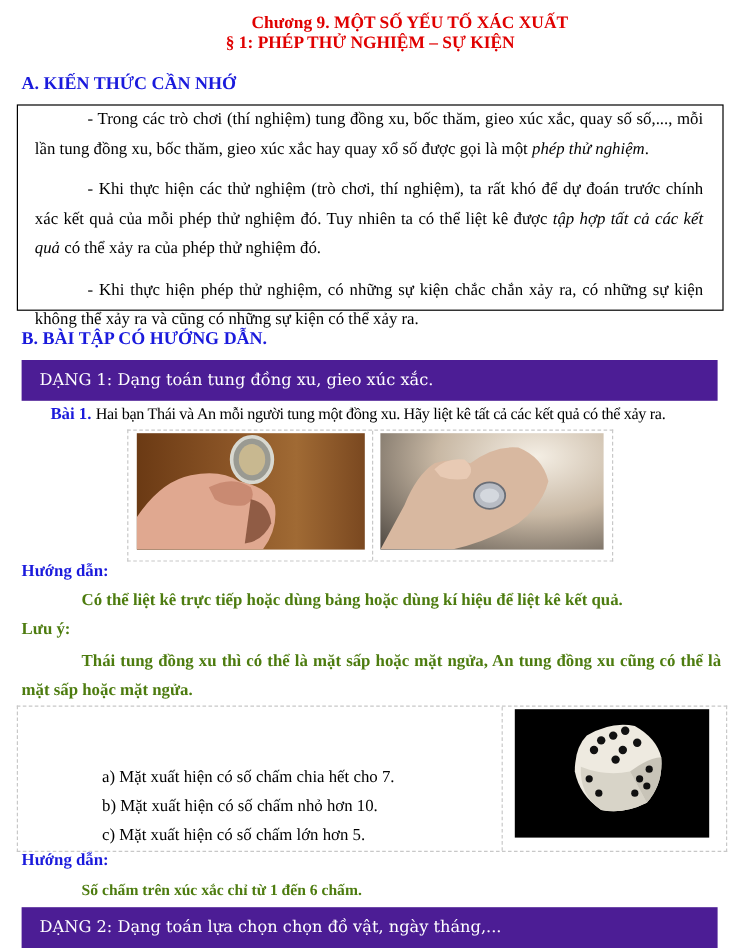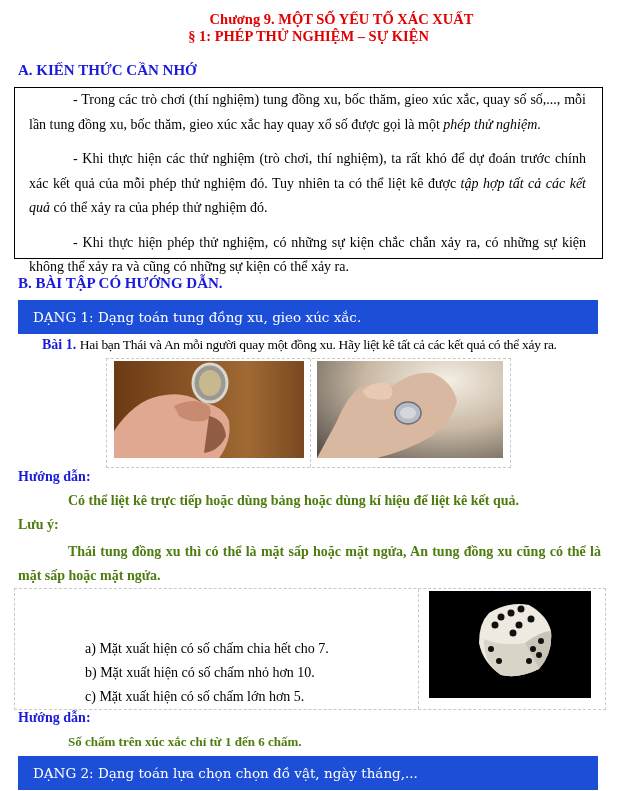--- a/index.html
+++ b/index.html
@@ -7,21 +7,21 @@
          font-family: "Liberation Serif", serif; color: #000; }
   .abs { position: absolute; }
   .title { left: 0; width: 617px; text-align: center; color: #e00000; font-weight: bold;
            font-size: 14.5px; line-height: 17px; }
   .section-h { color: #1a1adc; font-weight: bold; font-size: 15px; }
   .box { left: 14px; top: 87px; width: 587px; height: 170px; border: 1.5px solid #000; }
   .box p { margin: 10px; font-size: 14px; line-height: 24.5px; text-align: justify; padding: 0 6px 0 4px; }
   .box p.ind { text-indent: 44px; }
   .box p:first-child { margin-top: 0px; }
   i { font-style: italic; }
-  .green { left: 18px; width: 580px; height: 34px; background: #1d4ed8; color: #ffffff;
+  .green { left: 18px; width: 580px; height: 34px; background: #4c1d95; color: #ffffff;
            font-family: "DejaVu Serif", serif; font-size: 13.5px; line-height: 34px;
            padding-left: 15px; box-sizing: border-box; }
   .bai-label { color: #1a1adc; font-weight: bold; margin-left: 24px; }
   .bai-label-sans { color: #1a1adc; font-weight: bold; font-family: "Liberation Sans", sans-serif; font-size: 13px; }
   .txt { font-size: 14px; line-height: 17px; }
   .imgtable { left: 106px; top: 358px; width: 403px; height: 108px; border: 1px dashed #c8c8c8; }
   .imgtable .div { position: absolute; left: 203px; top: 0; bottom: 0; border-left: 1px dashed #c8c8c8; }
   .red { color: #4d7c0f; font-weight: bold; font-size: 14px; }
   .blue-b { color: #1a1adc; font-weight: bold; font-size: 14px; }
   .tbl2 { left: 14px; top: 588px; width: 590px; height: 120px; border: 1px dashed #c8c8c8; }
@@ -41,21 +41,21 @@
   <p class="ind"><span>- Khi thực hiện các thử nghiệm (trò chơi, thí nghiệm), ta rất khó để dự đoán trước chính xác kết quả của mỗi phép thử nghiệm đó. Tuy nhiên ta có thể liệt kê được </span><i>tập hợp tất cả các kết quả</i><span> có thể xảy ra của phép thử nghiệm đó.</span></p>
   <p class="ind">- Khi thực hiện phép thử nghiệm, có những sự kiện chắc chắn xảy ra, có những sự kiện không thể xảy ra và cũng có những sự kiện có thể xảy ra.</p>
 </div>
 
 <div class="abs section-h" style="left:18px; top:275px;">B. BÀI TẬP CÓ HƯỚNG DẪN.</div>
 
 <div class="abs green" style="top:300px;">DẠNG 1: Dạng toán tung đồng xu, gieo xúc xắc.</div>
 
 <div class="abs txt" style="left:18px; top:336px;">
   <span class="bai-label">Bài 1.</span>
-  <span style="font-size:13.5px; letter-spacing:-0.3px;">Hai bạn Thái và An mỗi người quay một đồng xu. Hãy liệt kê tất cả các kết quả có thể xảy ra.</span>
+  <span style="font-size:13.5px; letter-spacing:-0.3px;">Hai bạn Thái và An mỗi người tung một đồng xu. Hãy liệt kê tất cả các kết quả có thể xảy ra.</span>
 </div>
 
 <div class="abs imgtable">
   <div class="div"></div>
   <div class="abs" style="left:7px; top:2px; width:190px; height:97px; overflow:hidden; background: linear-gradient(90deg,#6b3a14 0%,#8a5426 40%,#a06a34 70%,#7a4820 100%);">
     <svg width="190" height="97" viewBox="0 0 190 97">
       <path d="M0 97 L0 70 Q20 40 45 35 Q70 30 85 40 Q110 45 115 60 Q118 80 105 97 Z" fill="#e0a890"></path>
       <path d="M60 45 Q80 35 95 45 Q100 55 90 60 Q75 62 65 55 Z" fill="#c98a72"></path>
       <path d="M95 55 Q110 58 112 75 Q105 90 90 92 Z" fill="#5a2a14" opacity="0.6"></path>
       <ellipse cx="96" cy="22" rx="17" ry="19" fill="#9a9a92" stroke="#d8d8d0" stroke-width="3"></ellipse>

